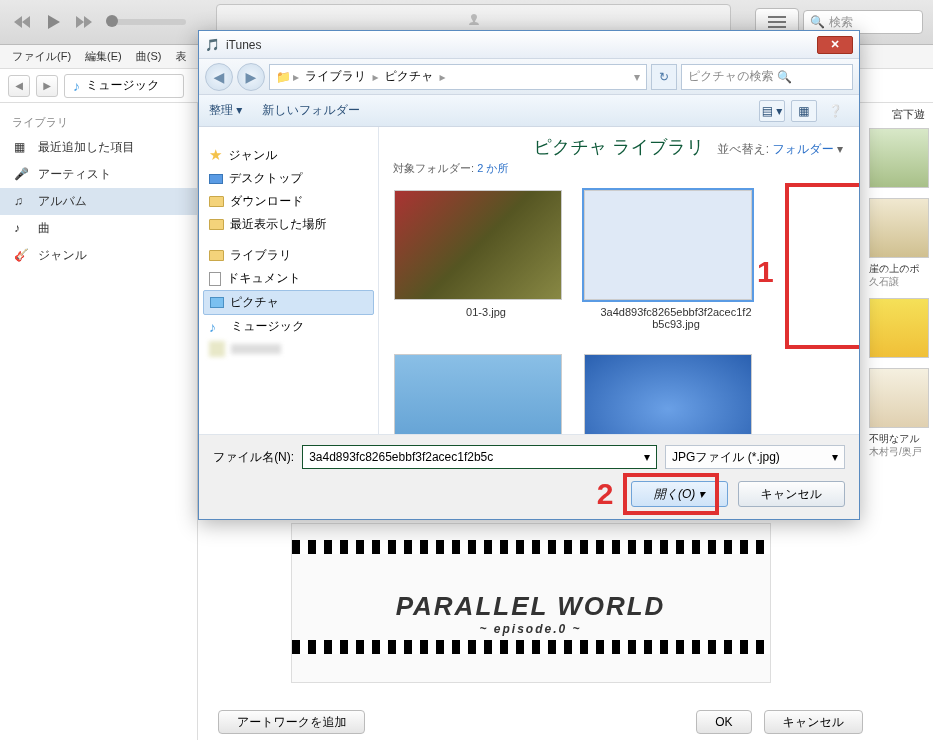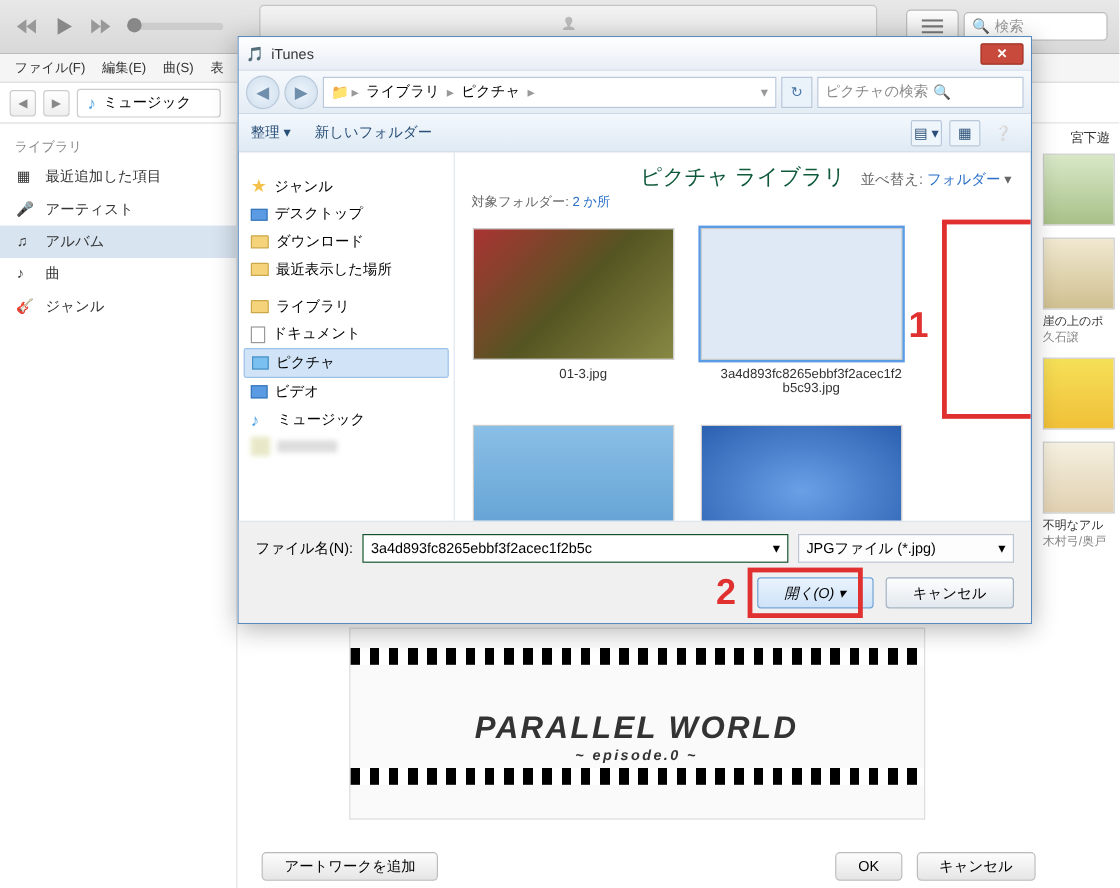--- a/index.html
+++ b/index.html
@@ -300,24 +300,20 @@
         </div>
       <div class="tree-item">
           <span class="ic-doc tree-icon"></span>
           <span>ドキュメント</span>
         </div>
       <div class="tree-item selected">
           <span class="ic-pic tree-icon"></span>
           <span>ピクチャ</span>
         </div>
       <div class="tree-item">
-          <span class="ic-vid tree-icon"></span>
-          <span>ビデオ</span>
-        </div>
-      <div class="tree-item">
           <span class="ic-music tree-icon">♪</span>
           <span>ミュージック</span>
         </div>
       <div class="tree-item">
           <span style="width:16px;height:16px;background:#e8e8c8;filter:blur(2px)"></span>
           <span style="width:50px;height:10px;background:#ddd;filter:blur(2px)"></span>
         </div>
     </div>
 
     <div class="dlg-files">

